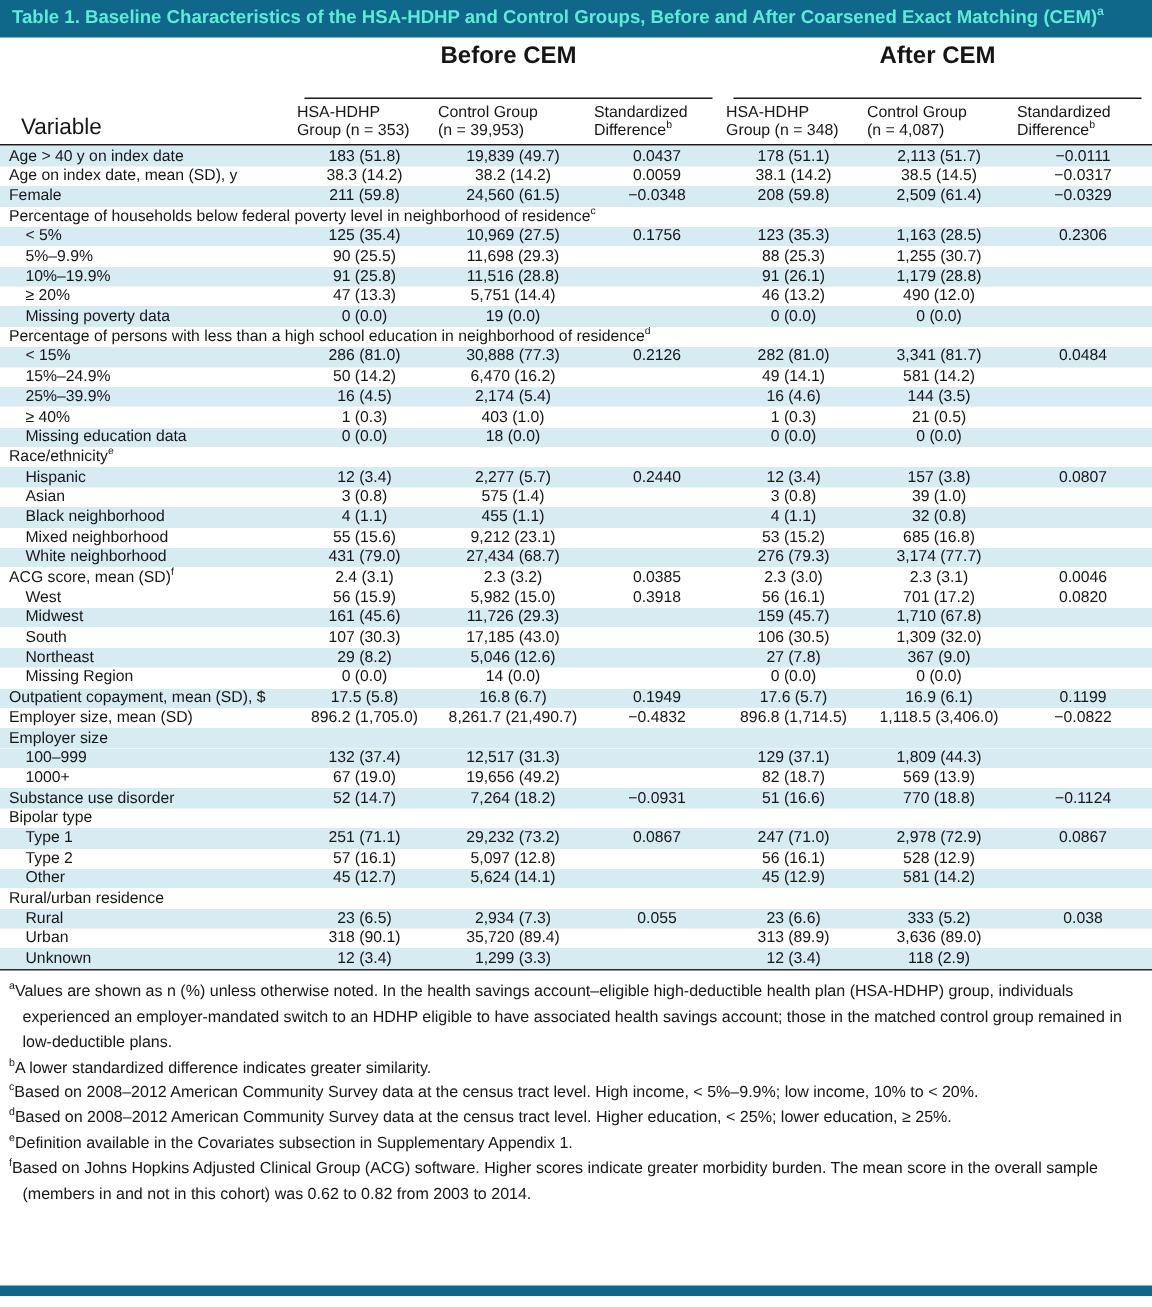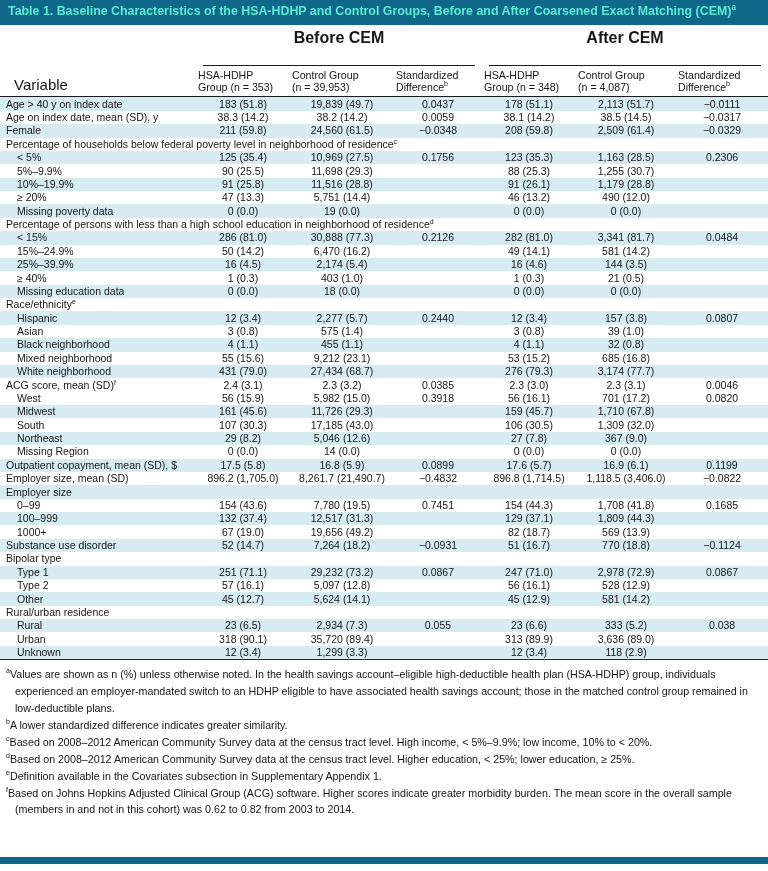--- a/index.html
+++ b/index.html
@@ -363,47 +363,38 @@
         <td>0 (0.0)</td>
         <td>14 (0.0)</td>
         <td></td>
         <td>0 (0.0)</td>
         <td>0 (0.0)</td>
         <td></td>
       </tr>
       <tr class="stripe">
         <td class="var">Outpatient copayment, mean (SD), $</td>
         <td>17.5 (5.8)</td>
-        <td>16.8 (5.9)</td>
-        <td>0.0899</td>
+        <td>16.8 (6.7)</td>
+        <td>0.1949</td>
         <td>17.6 (5.7)</td>
         <td>16.9 (6.1)</td>
         <td>0.1199</td>
       </tr>
       <tr>
         <td class="var">Employer size, mean (SD)</td>
         <td>896.2 (1,705.0)</td>
         <td>8,261.7 (21,490.7)</td>
         <td>−0.4832</td>
         <td>896.8 (1,714.5)</td>
         <td>1,118.5 (3,406.0)</td>
         <td>−0.0822</td>
       </tr>
       <tr class="stripe">
         <td class="var" colspan="7">Employer size</td>
       </tr>
-      <tr>
-        <td class="var ind">0–99</td>
-        <td>154 (43.6)</td>
-        <td>7,780 (19.5)</td>
-        <td>0.7451</td>
-        <td>154 (44.3)</td>
-        <td>1,708 (41.8)</td>
-        <td>0.1685</td>
-      </tr>
       <tr class="stripe">
         <td class="var ind">100–999</td>
         <td>132 (37.4)</td>
         <td>12,517 (31.3)</td>
         <td></td>
         <td>129 (37.1)</td>
         <td>1,809 (44.3)</td>
         <td></td>
       </tr>
       <tr>
@@ -413,21 +404,21 @@
         <td></td>
         <td>82 (18.7)</td>
         <td>569 (13.9)</td>
         <td></td>
       </tr>
       <tr class="stripe">
         <td class="var">Substance use disorder</td>
         <td>52 (14.7)</td>
         <td>7,264 (18.2)</td>
         <td>−0.0931</td>
-        <td>51 (16.7)</td>
+        <td>51 (16.6)</td>
         <td>770 (18.8)</td>
         <td>−0.1124</td>
       </tr>
       <tr>
         <td class="var" colspan="7">Bipolar type</td>
       </tr>
       <tr class="stripe">
         <td class="var ind">Type 1</td>
         <td>251 (71.1)</td>
         <td>29,232 (73.2)</td>

